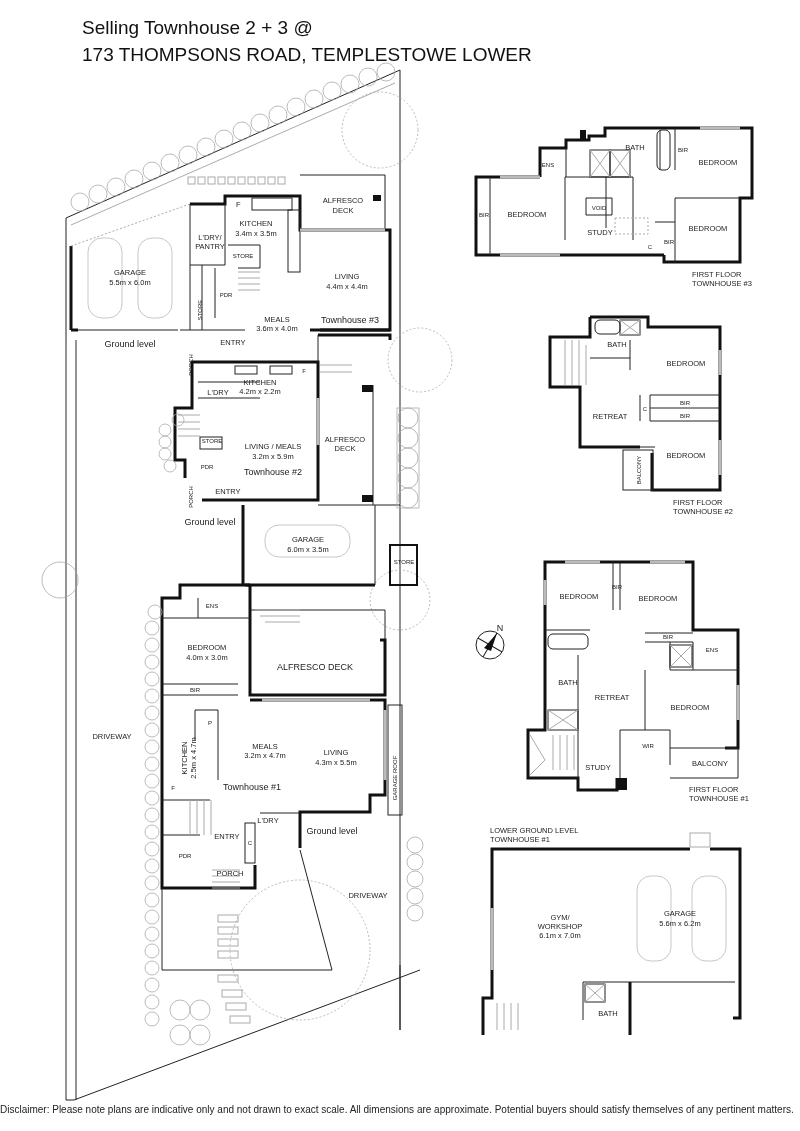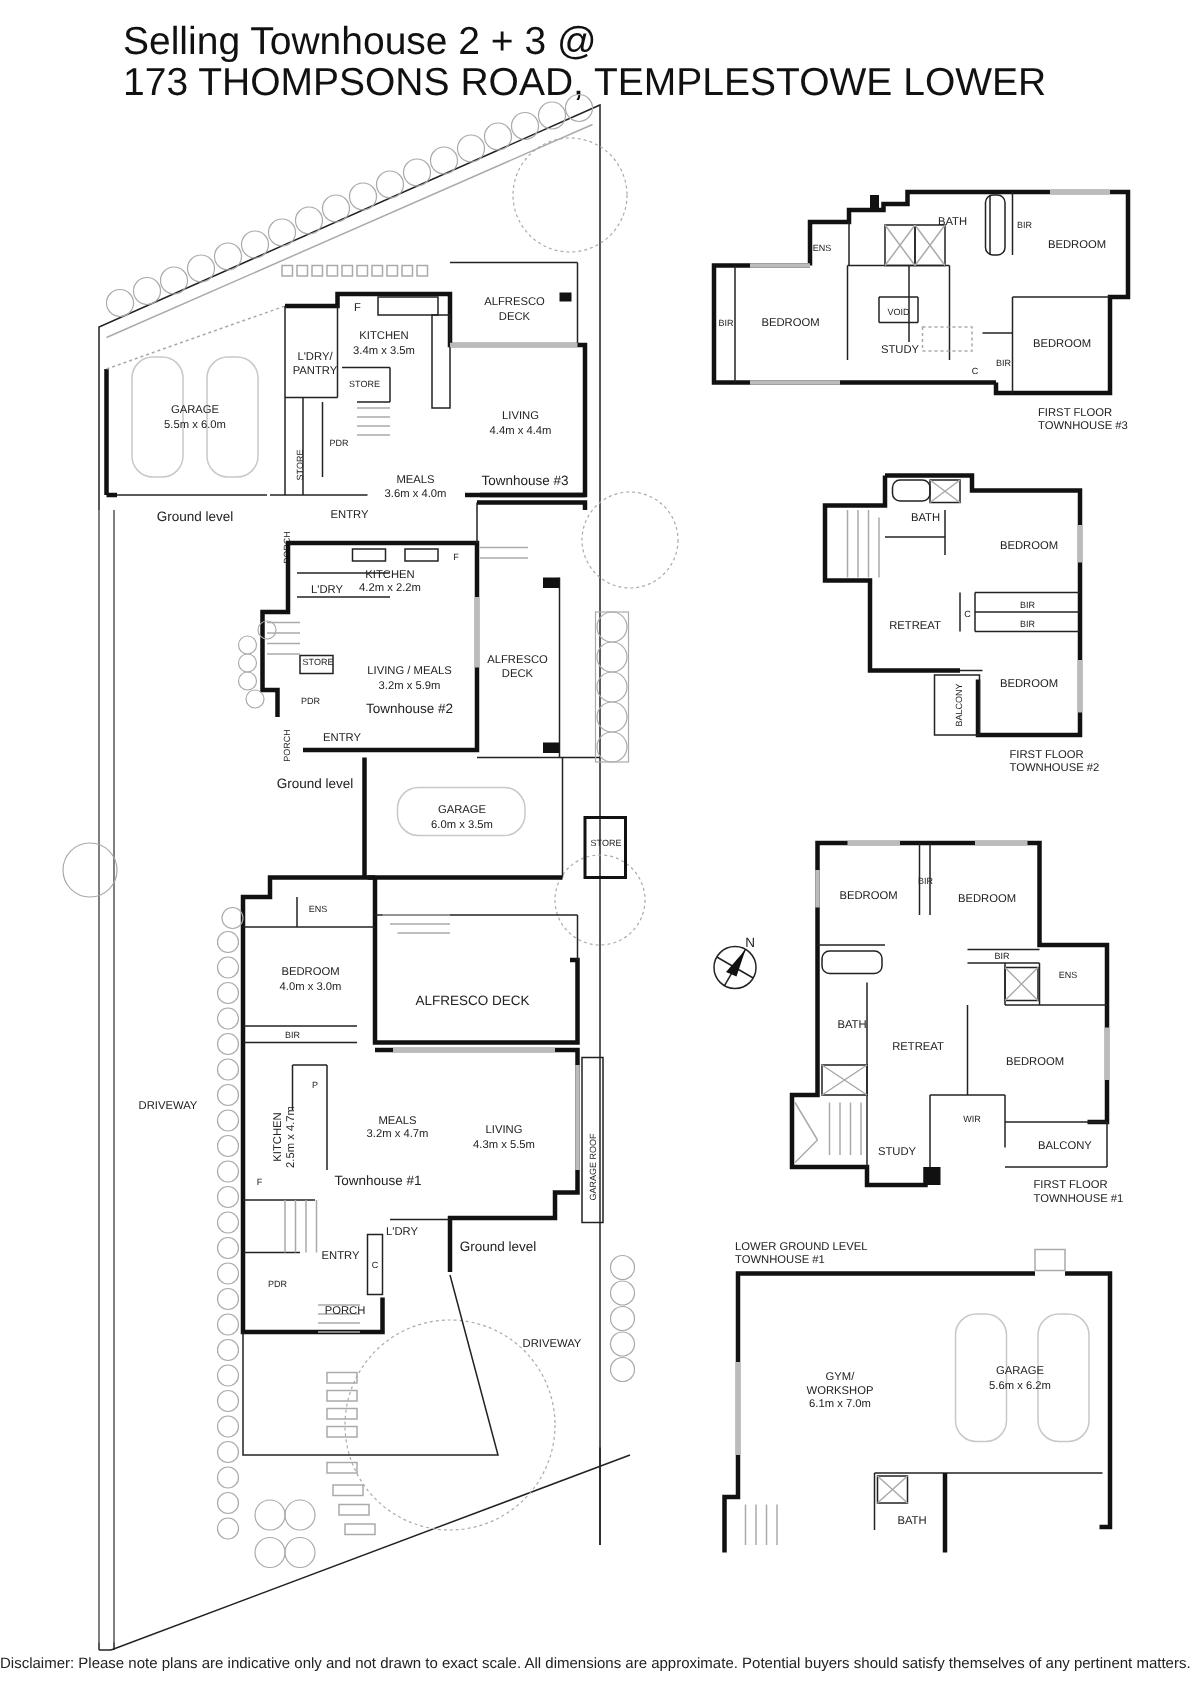--- a/index.html
+++ b/index.html
@@ -1,18 +1,18 @@
 <!DOCTYPE html>
 <html><head>
 <meta charset="utf-8">
 <style>
   html, body { margin: 0; padding: 0; background: #ffffff; }
   body { width: 800px; height: 1131px; position: relative; overflow: hidden;
          font-family: "Liberation Sans", sans-serif; color: #111; }
-  .title { position: absolute; left: 82px; top: 14px; font-size: 26px; line-height: 27px; color: #111; }
+  .title { position: absolute; left: 82px; top: 14px; font-size: 19px; line-height: 27px; color: #111; }
   .title .l1 { display:block; }
   .title .l2 { display:block; }
   .disclaimer { position: absolute; left: 0; width: 800px; top: 1104px; 
                 font-size: 10px; color: #222; }
   svg { position: absolute; left: 0; top: 0; }
   .wall { stroke: #111; stroke-width: 3; fill: none; }
   .thin { stroke: #222; stroke-width: 1; fill: none; }
   .grey { stroke: #aaa; stroke-width: 1; fill: none; }
   .win { stroke: #bbb; stroke-width: 3; fill: none; }
   .tree { stroke: #aaa; stroke-width: 0.8; fill: none; }

